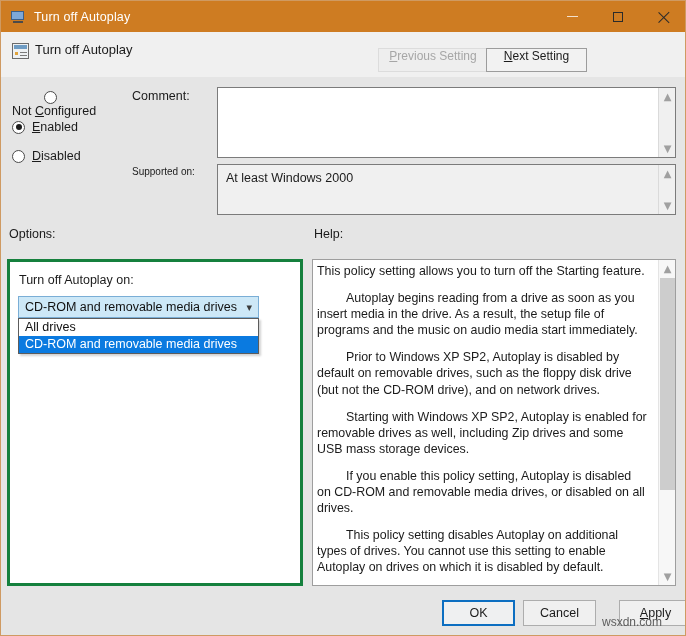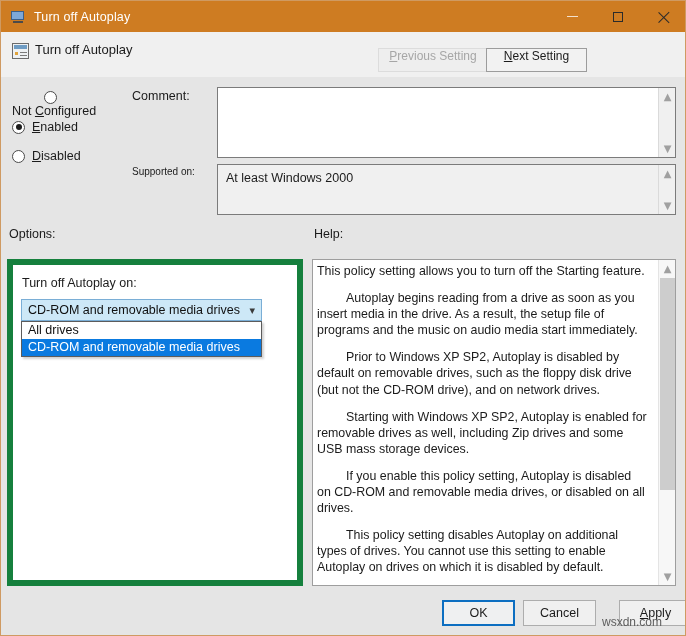--- a/index.html
+++ b/index.html
@@ -266,21 +266,21 @@
     font-size: 12.5px;
     color: #1b1b1b;
   }
 
   
   #options-panel {
     position: absolute;
     left: 6px; top: 258px;
     width: 296px; height: 327px;
     background: #ffffff;
-    border: 6px solid #15803d;
+    border: 3px solid #15803d;
     box-sizing: border-box;
   }
   #combo-label {
     position: absolute;
     left: 9px; top: 11px;
     font-size: 12.5px;
     color: #1b1b1b;
     white-space: nowrap;
   }
   #combo {

